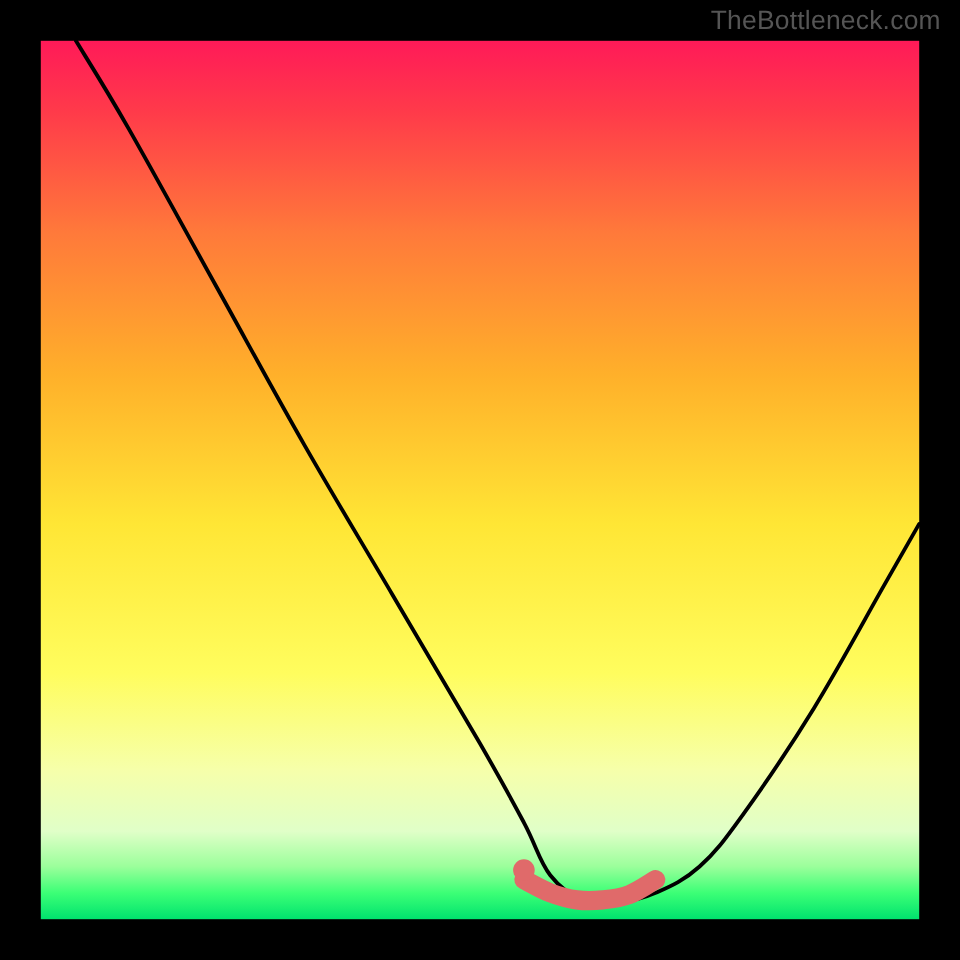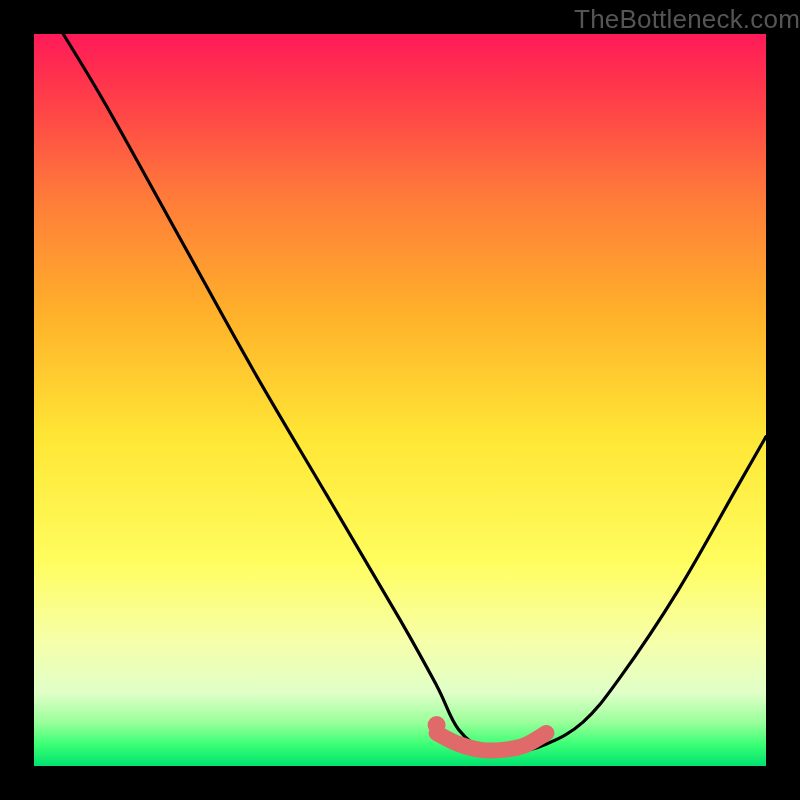--- a/index.html
+++ b/index.html
@@ -7,23 +7,23 @@
     width: 800px;
     height: 800px;
     background: #000;
     position: relative;
     overflow: hidden;
     font-family: Arial, Helvetica, sans-serif;
   }
   .attribution {
     position: absolute;
     top: 4px;
-    right: 0;
+    right: 16px;
     color: #555;
-    font-size: 26px;
+    font-size: 22px;
     font-weight: 500;
     letter-spacing: 0.2px;
     z-index: 10;
   }
   .plot-area {
     position: absolute;
     left: 34px;
     top: 34px;
     width: 732px;
     height: 732px;

